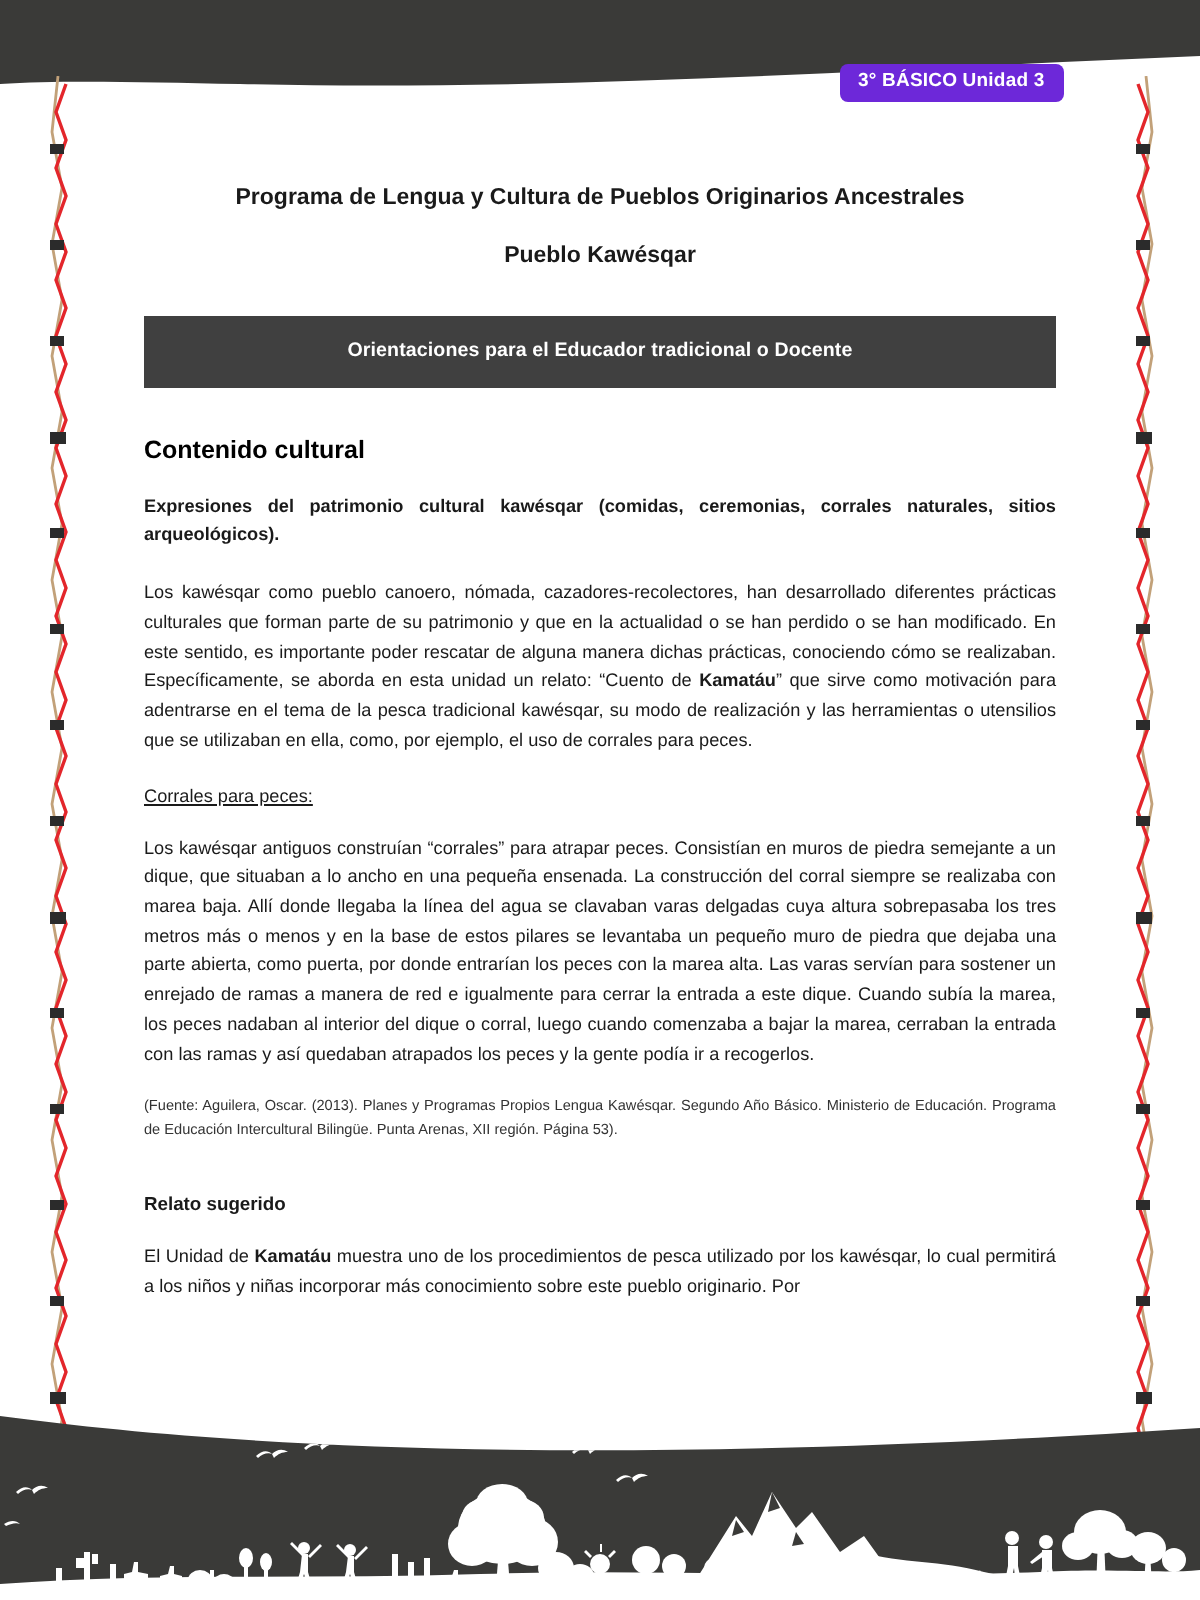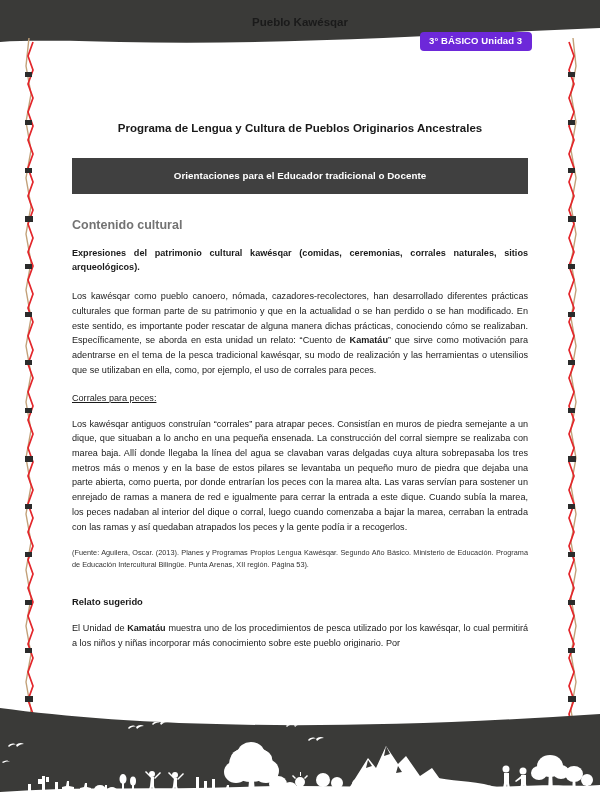--- a/index.html
+++ b/index.html
@@ -108,21 +108,21 @@
     font-size: 9.8px;
     font-weight: bold;
     letter-spacing: .05px;
   }
 
   h2.section-heading {
     margin: 0;
     padding-top: 24px;
     font-size: 12.5px;
     font-weight: bold;
-    color: #737373;
+    color: #000000;
   }
 
   p.body-text {
     margin: 0;
     padding-top: 14px;
     font-size: 9.1px;
     line-height: 1.62;
     color: #1a1a1a;
     text-align: justify;
   }
@@ -236,22 +236,22 @@
       <rect x="12" y="466" width="7" height="5"></rect>
       <rect x="12" y="514" width="7" height="5"></rect>
       <rect x="12" y="562" width="7" height="5"></rect>
       <rect x="12" y="610" width="7" height="5"></rect>
       <rect x="12" y="658" width="8" height="6"></rect>
     </g>
   </svg>
 
   <div id="content">
 
+    <h1 id="doc-title">Programa de Lengua y Cultura de Pueblos Originarios Ancestrales</h1>
     <h1 id="doc-subtitle">Pueblo Kawésqar</h1>
-    <h1 id="doc-title">Programa de Lengua y Cultura de Pueblos Originarios Ancestrales</h1>
 
     <div id="orientation-banner">
       <span id="orientation-banner-text">Orientaciones para el Educador tradicional o Docente</span>
     </div>
 
     <h2 class="section-heading">Contenido cultural</h2>
 
     <p class="body-text lead">Expresiones del patrimonio cultural kawésqar (comidas, ceremonias, corrales naturales, sitios arqueológicos).</p>
 
     <p class="body-text">

